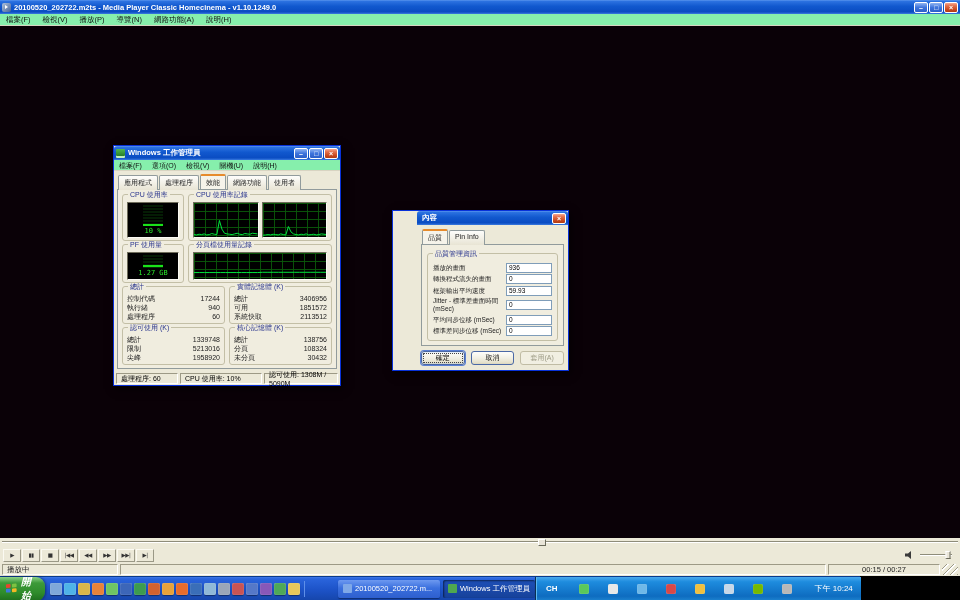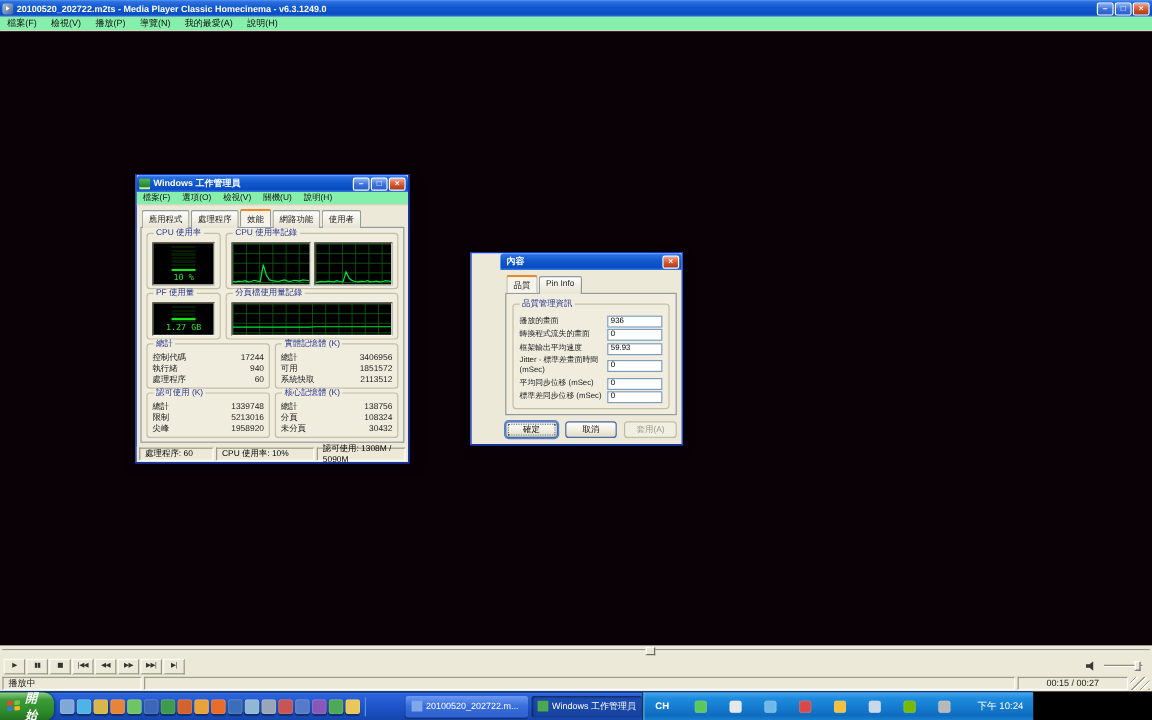--- a/index.html
+++ b/index.html
@@ -137,33 +137,33 @@
   .clock { font-size:8px; padding-left:4px; white-space:nowrap; }
 </style>
 </head>
 <body>
 
 <div class="desktop">
 
   <div class="mpc">
     <div class="titlebar">
       <span class="mpc-appicon"></span>
-      <span class="title-text">20100520_202722.m2ts - Media Player Classic Homecinema - v6.3.1249.0</span>
+      <span class="title-text">20100520_202722.m2ts - Media Player Classic Homecinema - v1.10.1249.0</span>
       <span class="winbtns">
         <span class="winbtn">–</span>
         <span class="winbtn">□</span>
         <span class="winbtn close">×</span>
       </span>
     </div>
     <div class="menubar">
       <span class="menu-item">檔案(F)</span>
       <span class="menu-item">檢視(V)</span>
       <span class="menu-item">播放(P)</span>
       <span class="menu-item">導覽(N)</span>
-      <span class="menu-item">我的最愛(A)</span>
+      <span class="menu-item">網路功能(A)</span>
       <span class="menu-item">說明(H)</span>
     </div>
     <div class="video"></div>
     <div class="seekbar">
       <div class="seek-groove"></div>
       <div class="seek-thumb" style="left: 56.5%;"></div>
     </div>
     <div class="controls">
       <button class="tbtn">▶</button>
       <button class="tbtn">▮▮</button>
@@ -180,21 +180,21 @@
           </svg>
       </span>
       <div class="volbar">
         <div class="seek-groove"></div>
         <div class="seek-thumb" style="left: 82%;"></div>
       </div>
     </div>
     <div class="statusbar">
       <span class="cell" style="width:116px">播放中</span>
       <span class="cell fill"></span>
-      <span class="cell" style="width:92px;justify-content:center">00:15 / 00:27</span>
+      <span class="cell" style="width:112px;justify-content:center">00:15 / 00:27</span>
       <span class="cell grip"></span>
     </div>
   </div>
 
   <div class="floatwin tm">
     <div class="titlebar rounded">
       <span class="tm-icon"></span>
       <span class="title-text">Windows 工作管理員</span>
       <span class="winbtns">
         <span class="winbtn">–</span>

